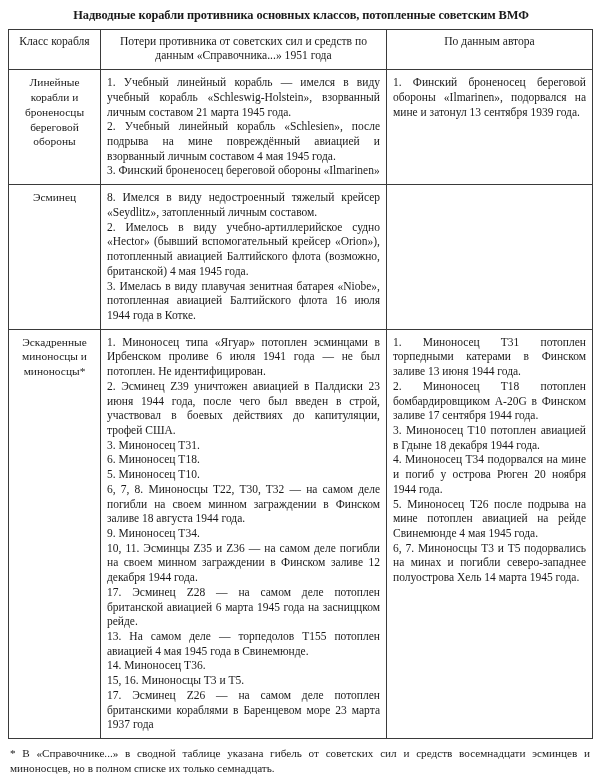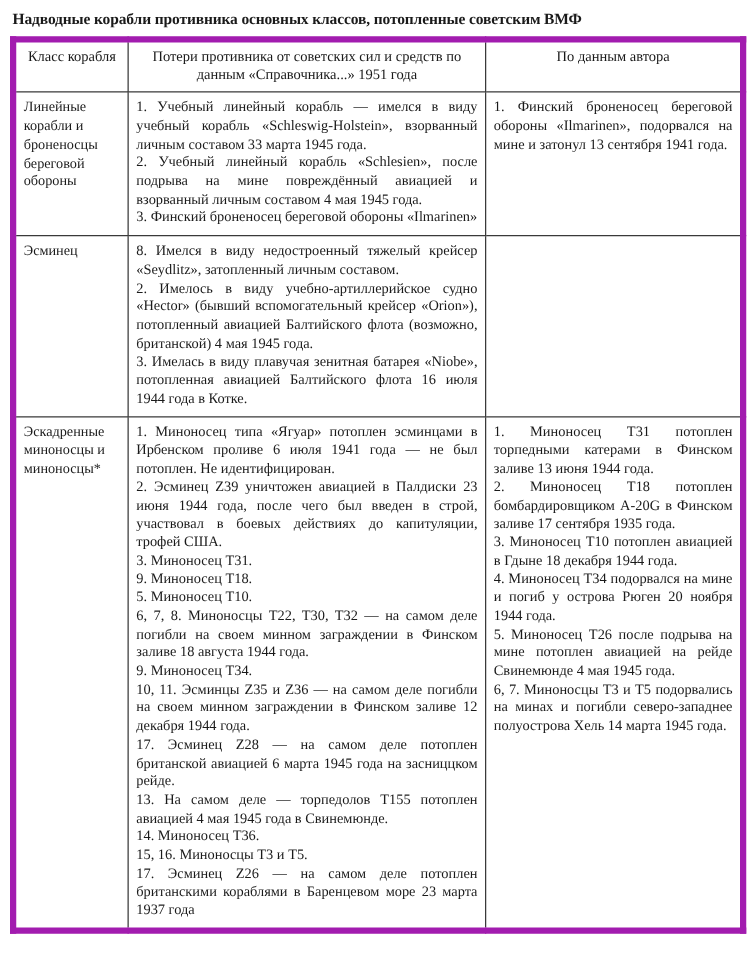--- a/index.html
+++ b/index.html
@@ -18,29 +18,29 @@
     position: relative;
     width: 600px;
     height: 780px;
     box-sizing: border-box;
     padding: 6px 8px 0 8px;
   }
   .doc-title {
     font-size: 12.4px;
     font-weight: bold;
     line-height: 1.2;
-    text-align: left;
+    text-align: center;
     margin: 2px 0 6px 2px;
     letter-spacing: -0.1px;
   }
   table.main {
     border-collapse: collapse;
     width: 584px;
     table-layout: fixed;
-    border: 5px solid #a21caf;
+    border: 1px solid #a21caf;
   }
   table.main td, table.main th {
     border: 1px solid #3a3a3a;
     vertical-align: top;
     padding: 5px 6px 6px 6px;
   }
   .col1 { width: 92px; }
   .col2 { width: 286px; }
   .col3 { width: 206px; }
   thead th {
@@ -49,20 +49,21 @@
     font-size: 11.6px;
     line-height: 1.22;
     padding-top: 7px;
     padding-bottom: 7px;
     vertical-align: middle;
   }
   .cell-class {
     font-size: 11.4px;
     line-height: 1.3;
     hyphens: manual;
+    text-align: center;
   }
   .cell-body {
     font-size: 11.5px;
     line-height: 1.28;
     text-align: justify;
     hyphens: manual;
   }
   .cell-body p, .cell-class p {
     margin: 0;
   }
@@ -91,58 +92,59 @@
       <tr>
         <th>Класс корабля</th>
         <th>Потери противника от советских сил и средств по данным «Справочника...» 1951 года</th>
         <th>По данным автора</th>
       </tr>
     </thead>
     <tbody>
       <tr>
         <td class="cell-class">Линейные корабли и броненосцы береговой обороны</td>
         <td class="cell-body">
-            <p>1. Учебный линейный корабль — имелся в виду учебный корабль «Schleswig-Holstein», взорванный личным составом 33 марта 1945 года.</p>
+            <p>1. Учебный линейный корабль — имелся в виду учебный корабль «Schleswig-Holstein», взорванный личным составом 21 марта 1945 года.</p>
             <p>2. Учебный линейный корабль «Schlesien», после подрыва на мине повреждённый авиацией и взорванный личным составом 4 мая 1945 года.</p>
             <p>3. Финский броненосец береговой обороны «Ilmarinen»</p>
           </td>
-        <td class="cell-body">1. Финский броненосец береговой обороны «Ilmarinen», подорвался на мине и затонул 13 сентября 1941 года.</td>
+        <td class="cell-body">1. Финский броненосец береговой обороны «Ilmarinen», подорвался на мине и затонул 13 сентября 1939 года.</td>
       </tr>
       <tr>
         <td class="cell-class">Эсминец</td>
         <td class="cell-body">
             <p>8. Имелся в виду недостроенный тяжелый крейсер «Seydlitz», затопленный личным составом.</p>
             <p>2. Имелось в виду учебно-артиллерийское судно «Hector» (бывший вспомогательный крейсер «Orion»), потопленный авиацией Балтийского флота (возможно, британской) 4 мая 1945 года.</p>
             <p>3. Имелась в виду плавучая зенитная батарея «Niobe», потопленная авиацией Балтийского флота 16 июля 1944 года в Котке.</p>
           </td>
         <td class="cell-body"></td>
       </tr>
       <tr>
         <td class="cell-class">Эскадренные миноносцы и миноносцы*</td>
         <td class="cell-body">
             <p>1. Миноносец типа «Ягуар» потоплен эсминцами в Ирбенском проливе 6 июля 1941 года — не был потоплен. Не идентифицирован.</p>
             <p>2. Эсминец Z39 уничтожен авиацией в Палдиски 23 июня 1944 года, после чего был введен в строй, участвовал в боевых действиях до капитуляции, трофей США.</p>
             <p>3. Миноносец T31.</p>
-            <p>9. Миноносец T18.</p>
+            <p>6. Миноносец T18.</p>
             <p>5. Миноносец T10.</p>
             <p>6, 7, 8. Миноносцы T22, T30, T32 — на самом деле погибли на своем минном заграждении в Финском заливе 18 августа 1944 года.</p>
             <p>9. Миноносец T34.</p>
             <p>10, 11. Эсминцы Z35 и Z36 — на самом деле погибли на своем минном заграждении в Финском заливе 12 декабря 1944 года.</p>
             <p>17. Эсминец Z28 — на самом деле потоплен британской авиацией 6 марта 1945 года на засниццком рейде.</p>
             <p>13. На самом деле — торпедолов T155 потоплен авиацией 4 мая 1945 года в Свинемюнде.</p>
             <p>14. Миноносец T36.</p>
             <p>15, 16. Миноносцы T3 и T5.</p>
             <p>17. Эсминец Z26 — на самом деле потоплен британскими кораблями в Баренцевом море 23 марта 1937 года</p>
           </td>
         <td class="cell-body">
             <p>1. Миноносец T31 потоплен торпедными катерами в Финском заливе 13 июня 1944 года.</p>
-            <p>2. Миноносец T18 потоплен бомбардировщиком А-20G в Финском заливе 17 сентября 1935 года.</p>
+            <p>2. Миноносец T18 потоплен бомбардировщиком А-20G в Финском заливе 17 сентября 1944 года.</p>
             <p>3. Миноносец T10 потоплен авиацией в Гдыне 18 декабря 1944 года.</p>
             <p>4. Миноносец T34 подорвался на мине и погиб у острова Рюген 20 ноября 1944 года.</p>
             <p>5. Миноносец T26 после подрыва на мине потоплен авиацией на рейде Свинемюнде 4 мая 1945 года.</p>
             <p>6, 7. Миноносцы T3 и T5 подорвались на минах и погибли северо-западнее полуострова Хель 14 марта 1945 года.</p>
           </td>
       </tr>
     </tbody>
   </table>
 
+  <div class="footnote">* В «Справочнике...» в сводной таблице указана гибель от советских сил и средств восемнадцати эсминцев и миноносцев, но в полном списке их только семнадцать.</div>
 
 </div>
 
 </body></html>

